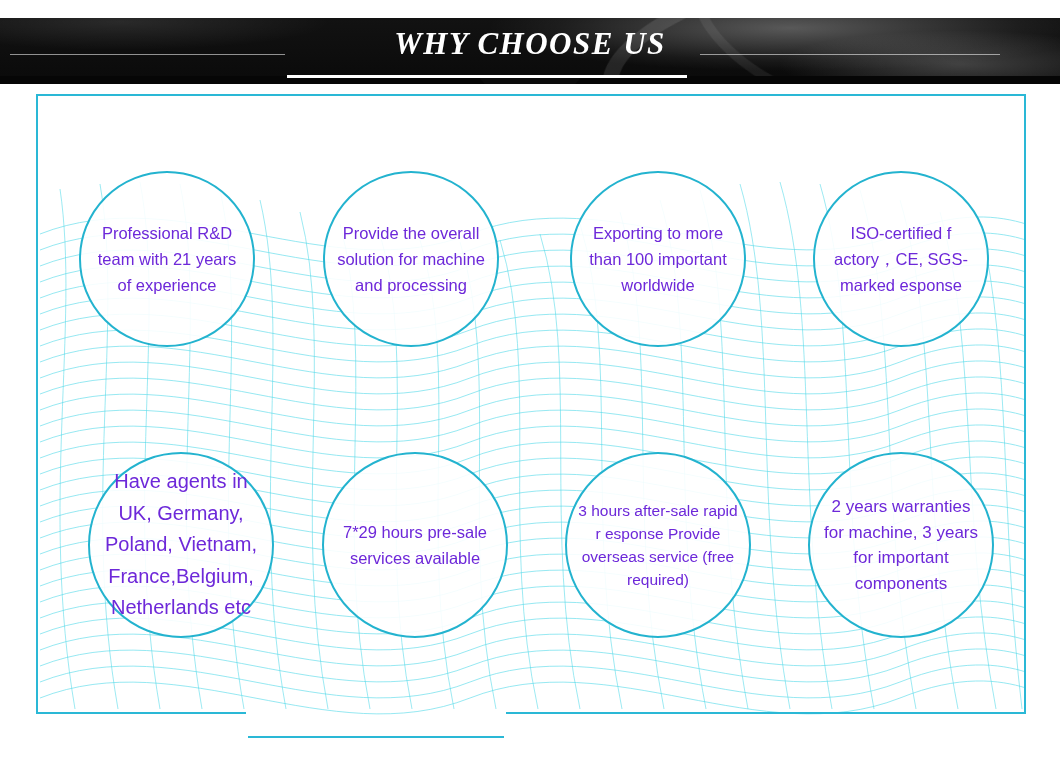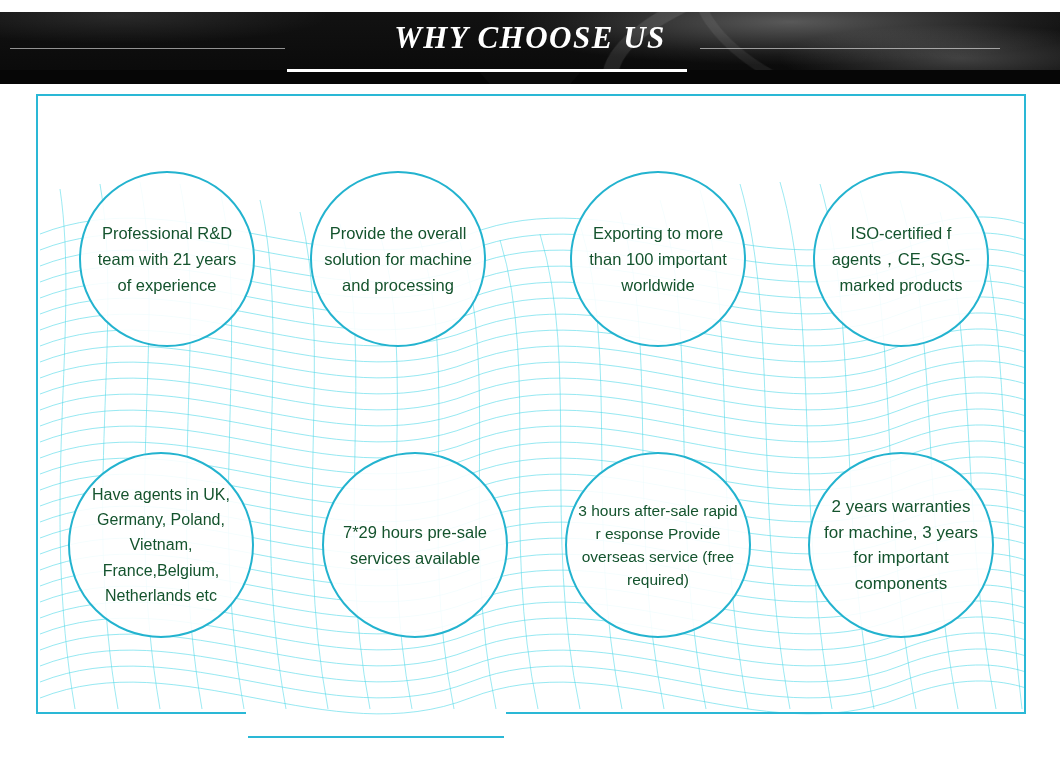--- a/index.html
+++ b/index.html
@@ -14,21 +14,21 @@
     position: relative;
     width: 1060px;
     height: 761px;
     overflow: hidden;
     background: #ffffff;
   }
 
   
   .banner {
     position: absolute;
-    left: 0; top: 12px;
+    left: 0; top: 18px;
     width: 1060px;
     height: 104px;
     background: #737373;
     overflow: hidden;
   }
   .banner-gloss {
     position: absolute;
     left: 0; top: 0;
     width: 1060px; height: 58px;
     background:
@@ -154,34 +154,34 @@
   .circle {
     position: absolute;
     border-radius: 50%;
     background: rgba(255,255,255,0.90);
     border: 2px solid #23b3cf;
     box-sizing: border-box;
     display: flex;
     align-items: center;
     justify-content: center;
     text-align: center;
-    color: #14532d;
+    color: #6d28d9;
     font-size: 16.5px;
     line-height: 1.58;
     padding: 6px 10px;
   }
   .circle span { display: block; }
   .row1 .circle { width: 176px; height: 176px; top: 87px; }
   .row1 .c1 { left: 79px; }
-  .row1 .c2 { left: 310px; }
+  .row1 .c2 { left: 323px; }
   .row1 .c3 { left: 570px; }
   .row1 .c4 { left: 813px; }
 
   .row2 .circle { width: 186px; height: 186px; top: 368px; }
-  .row2 .c1 { left: 68px; font-size: 16px; }
+  .row2 .c1 { left: 88px; font-size: 20px; }
   .row2 .c2 { left: 322px; }
   .row2 .c3 { left: 565px; font-size: 15.5px; line-height: 1.5; }
   .row2 .c4 { left: 808px; font-size: 17px; line-height: 1.5; }
 </style>
 </head>
 <body>
 
 <div class="page">
 
   <div class="banner">
@@ -277,21 +277,21 @@
       <div class="circle c1">
         <span>Professional R&amp;D team with 21 years of experience</span>
       </div>
       <div class="circle c2">
         <span>Provide the overall solution for machine and processing</span>
       </div>
       <div class="circle c3">
         <span>Exporting to more than 100 important worldwide</span>
       </div>
       <div class="circle c4">
-        <span>ISO-certified f agents，CE, SGS-marked products</span>
+        <span>ISO-certified f actory，CE, SGS-marked esponse</span>
       </div>
     </div>
 
     <div class="row2">
       <div class="circle c1">
         <span>Have agents in UK, Germany, Poland, Vietnam, France,Belgium, Netherlands etc</span>
       </div>
       <div class="circle c2">
         <span>7*29 hours pre-sale services available</span>
       </div>

